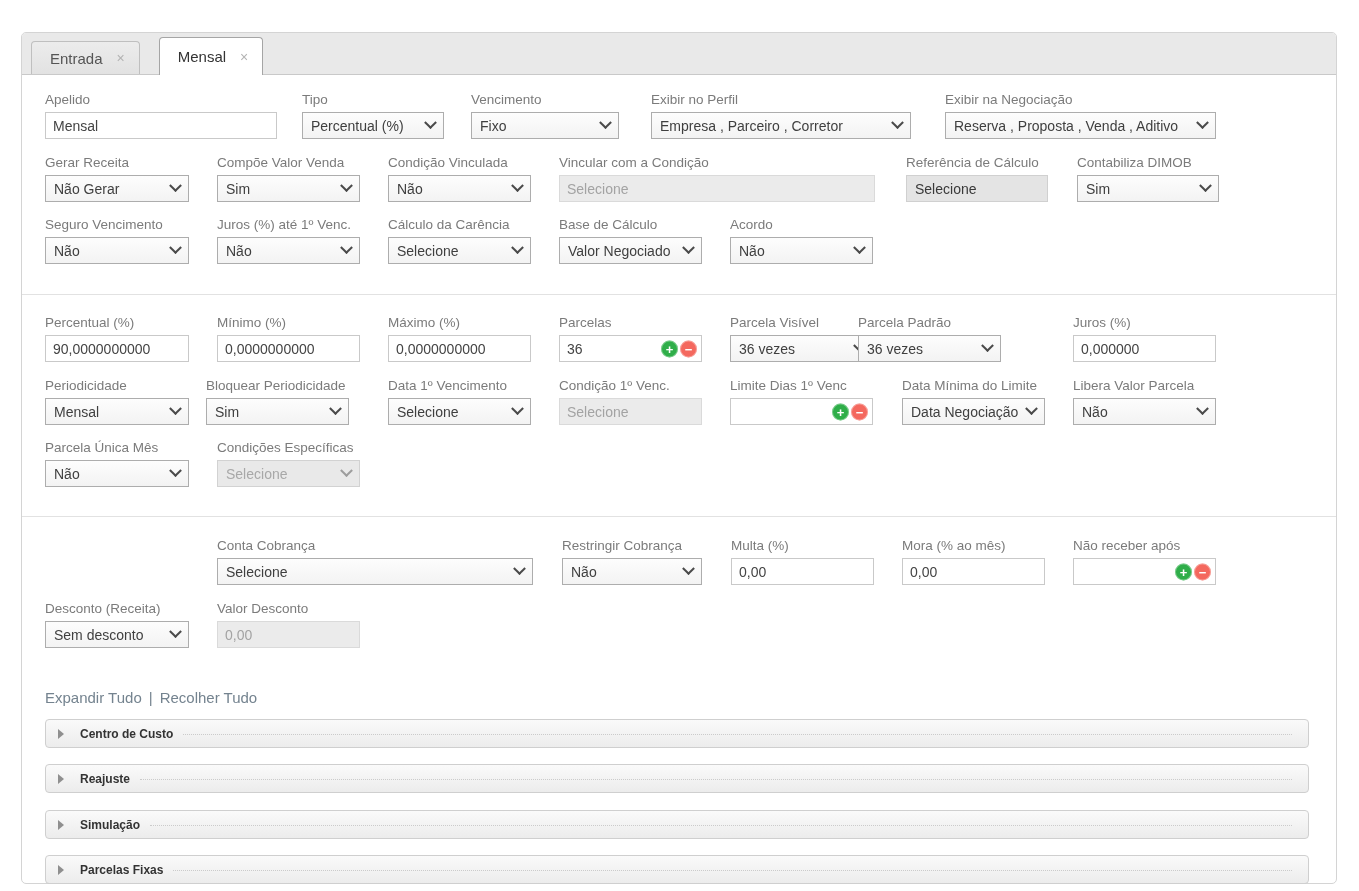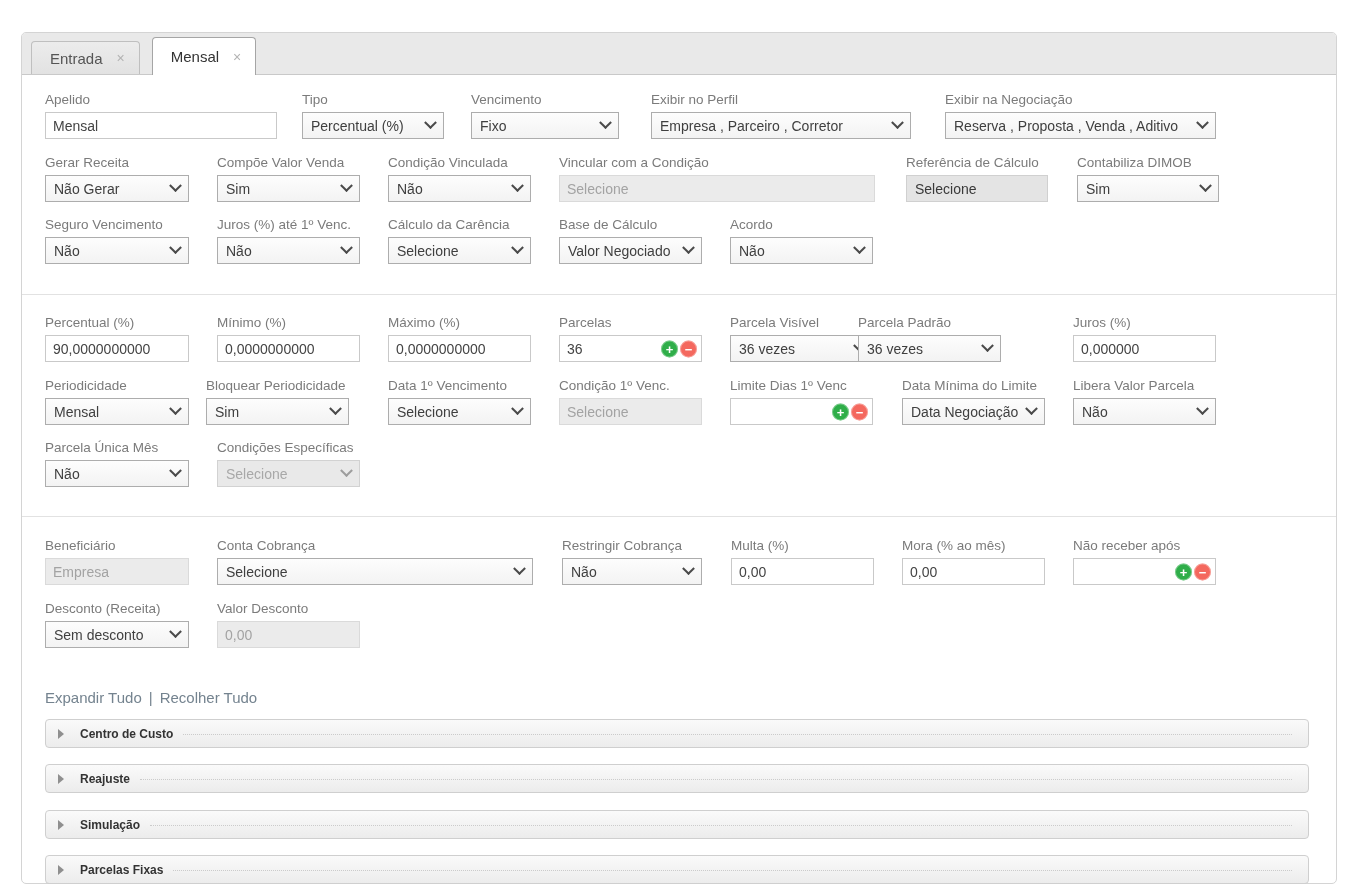--- a/index.html
+++ b/index.html
@@ -7,21 +7,21 @@
 
   .window { position:absolute; left:21px; top:32px; width:1316px; height:852px;
             border:1px solid #d4d4d4; border-radius:5px; background:#fff; }
 
   
   .tabbar { position:relative; height:42px; background:#e9e9e9; border-bottom:1px solid #c9c9c9;
             border-radius:4px 4px 0 0; display:flex; align-items:flex-end; padding-left:9px; }
   .tab { display:flex; align-items:center; gap:14px; height:33px; padding:0 14px 0 18px;
          border:1px solid #bfbfbf; border-bottom:none; border-radius:4px 4px 0 0;
          background:linear-gradient(#ececec,#e2e2e2); color:#555; font-size:15px;
-         margin-right:12px; cursor:pointer; position:relative; }
+         margin-right:19px; cursor:pointer; position:relative; }
   .tab.active { background:#fff; border-color:#a5a5a5; color:#333; height:38px;
                 margin-bottom:-1px; z-index:2; }
   .tab .close { font-size:14px; color:#b3b3b3; line-height:1; cursor:pointer; }
 
   
   .form { position:relative; width:100%; height:809px; }
   .fg { position:absolute; }
   .lbl { font-size:13.5px; color:#7b7b7b; margin-bottom:5px; white-space:nowrap; }
 
   .ctl { position:relative; height:27px; }
@@ -292,24 +292,20 @@
     <div class="fg" style="left:195px;top:365px;width:143px">
       <div class="lbl">Condições Específicas</div>
       <div class="ctl sel disabled">
           <span class="txt">Selecione</span>
           <span class="chev"></span>
         </div>
     </div>
 
     <div class="hr" style="top:441px"></div>
 
-    <div class="fg" style="left:23px;top:463px;width:144px">
-      <div class="lbl">Beneficiário</div>
-      <div class="ctl"><input class="inp" disabled="" value="Empresa" style=""></div>
-    </div>
     <div class="fg" style="left:195px;top:463px;width:316px">
       <div class="lbl">Conta Cobrança</div>
       <div class="ctl sel">
           <span class="txt">Selecione</span>
           <span class="chev"></span>
         </div>
     </div>
     <div class="fg" style="left:540px;top:463px;width:140px">
       <div class="lbl">Restringir Cobrança</div>
       <div class="ctl sel">

